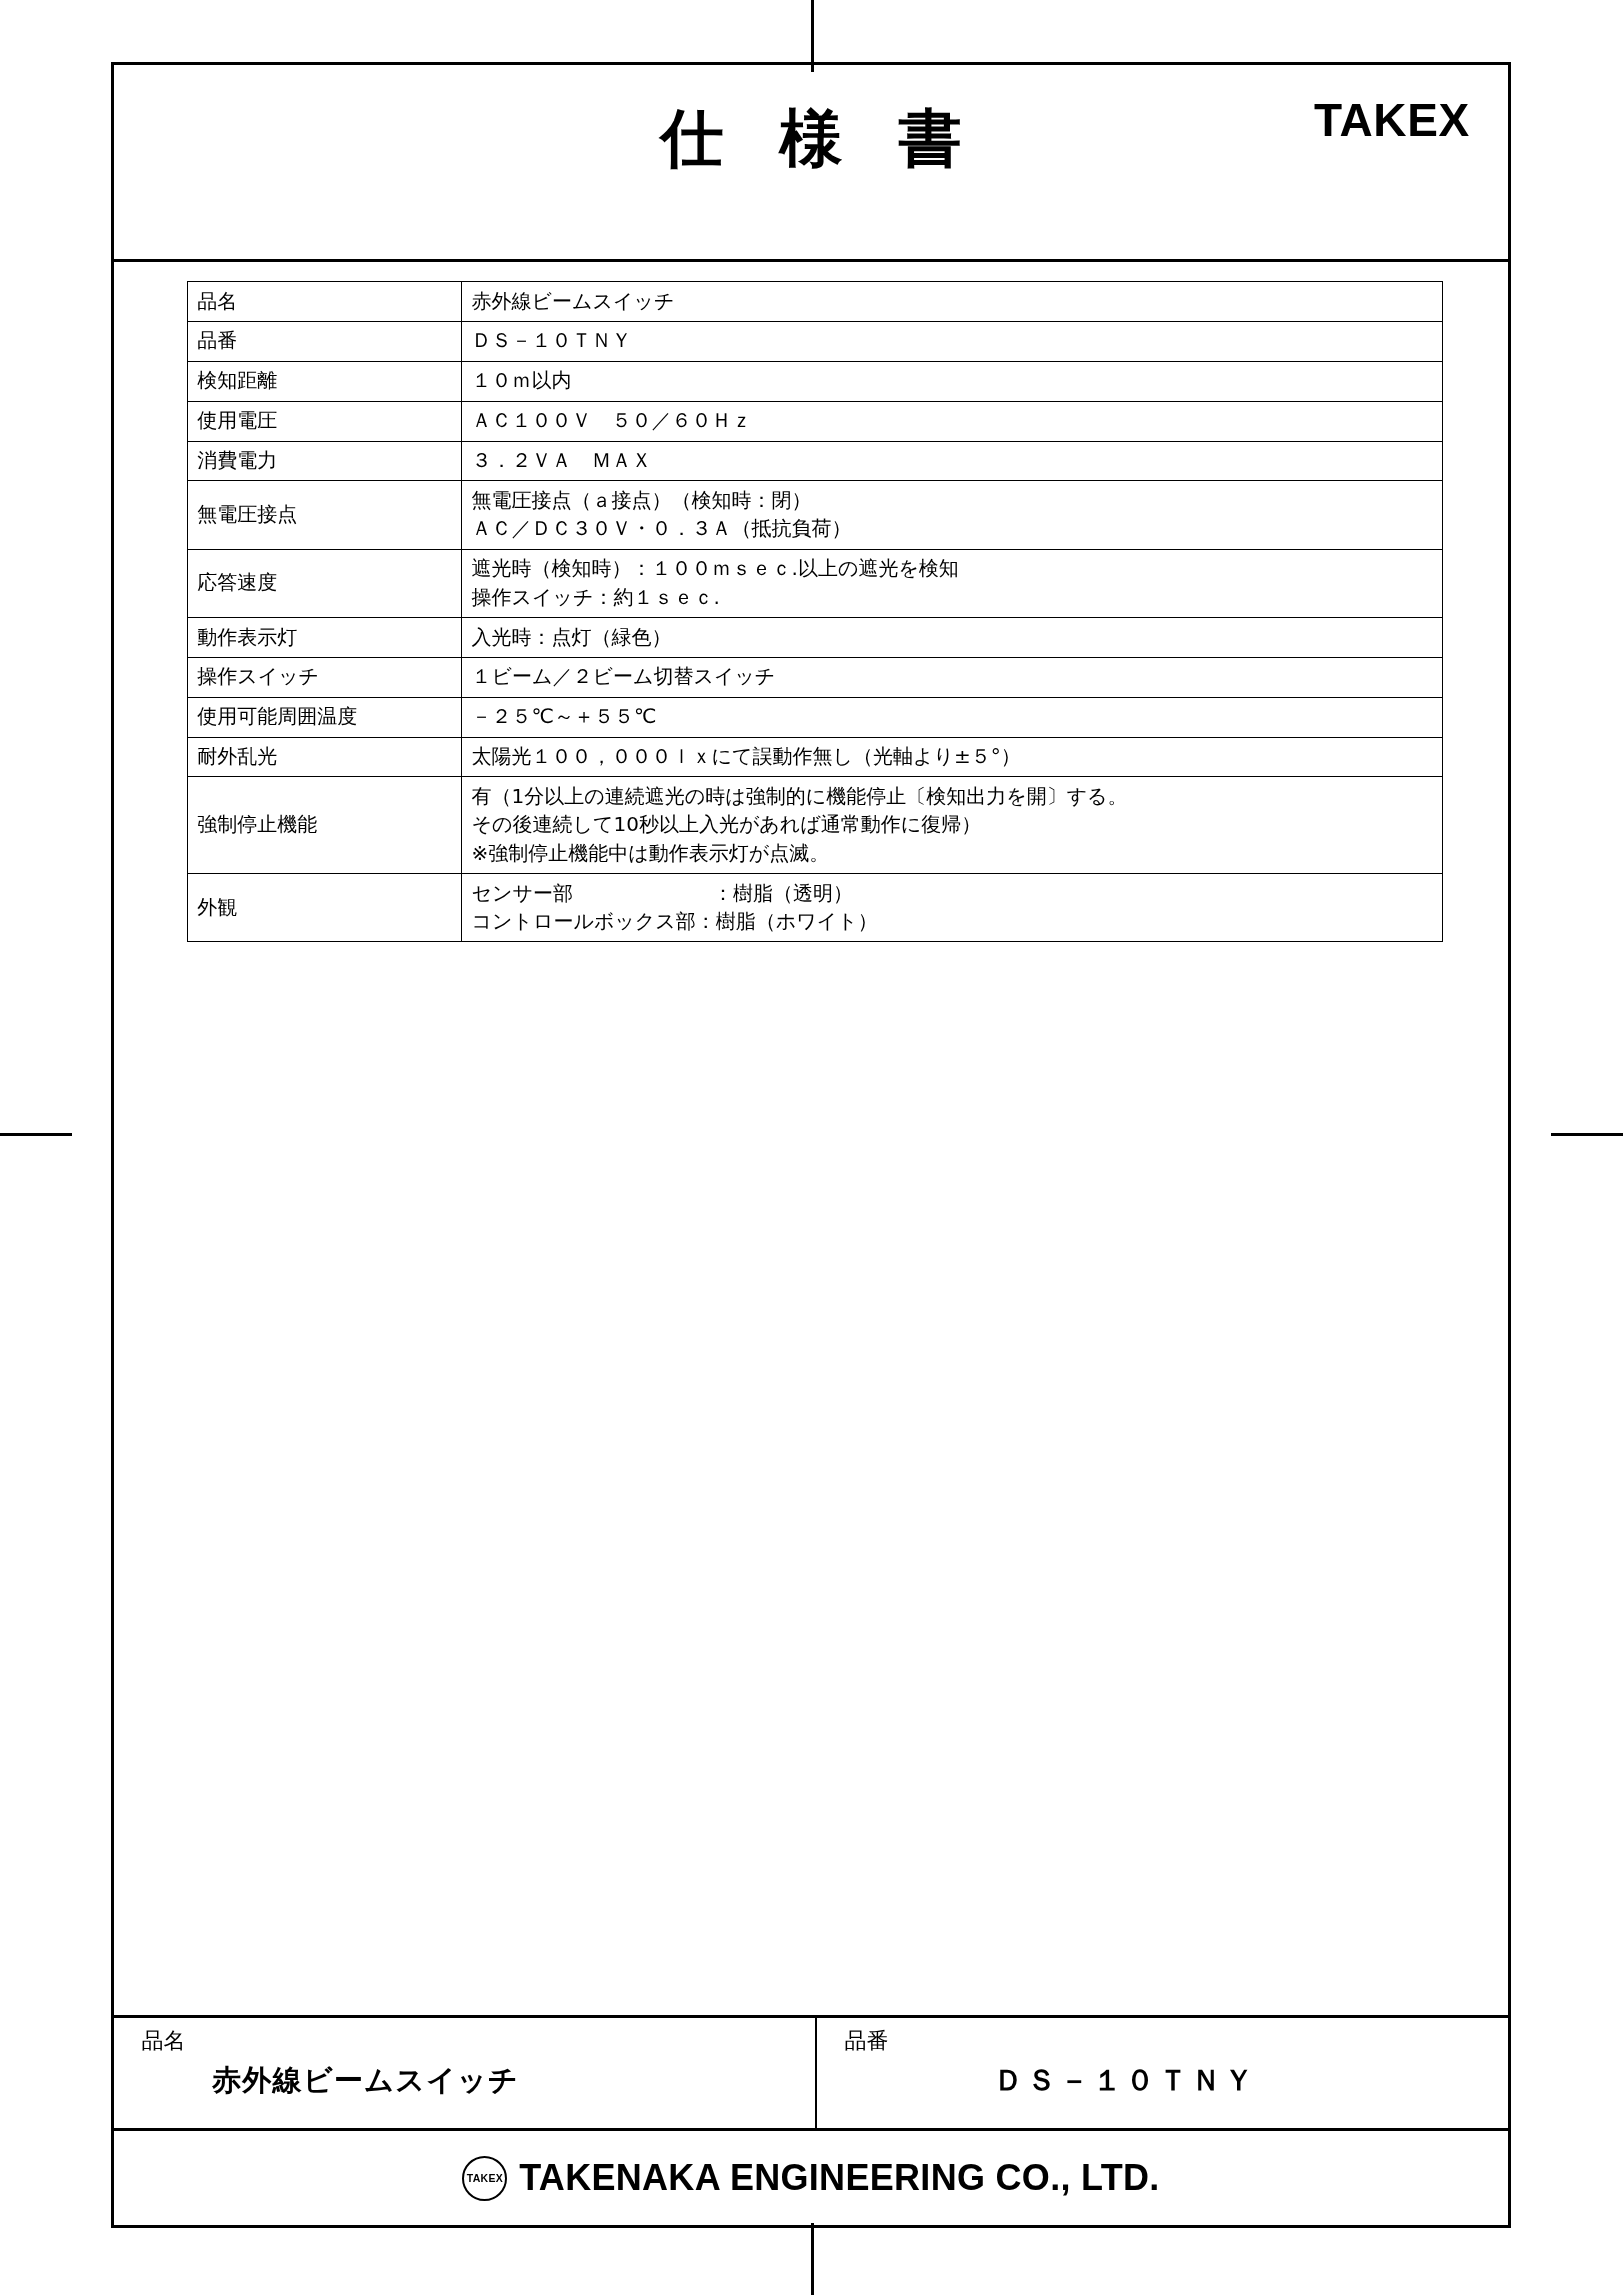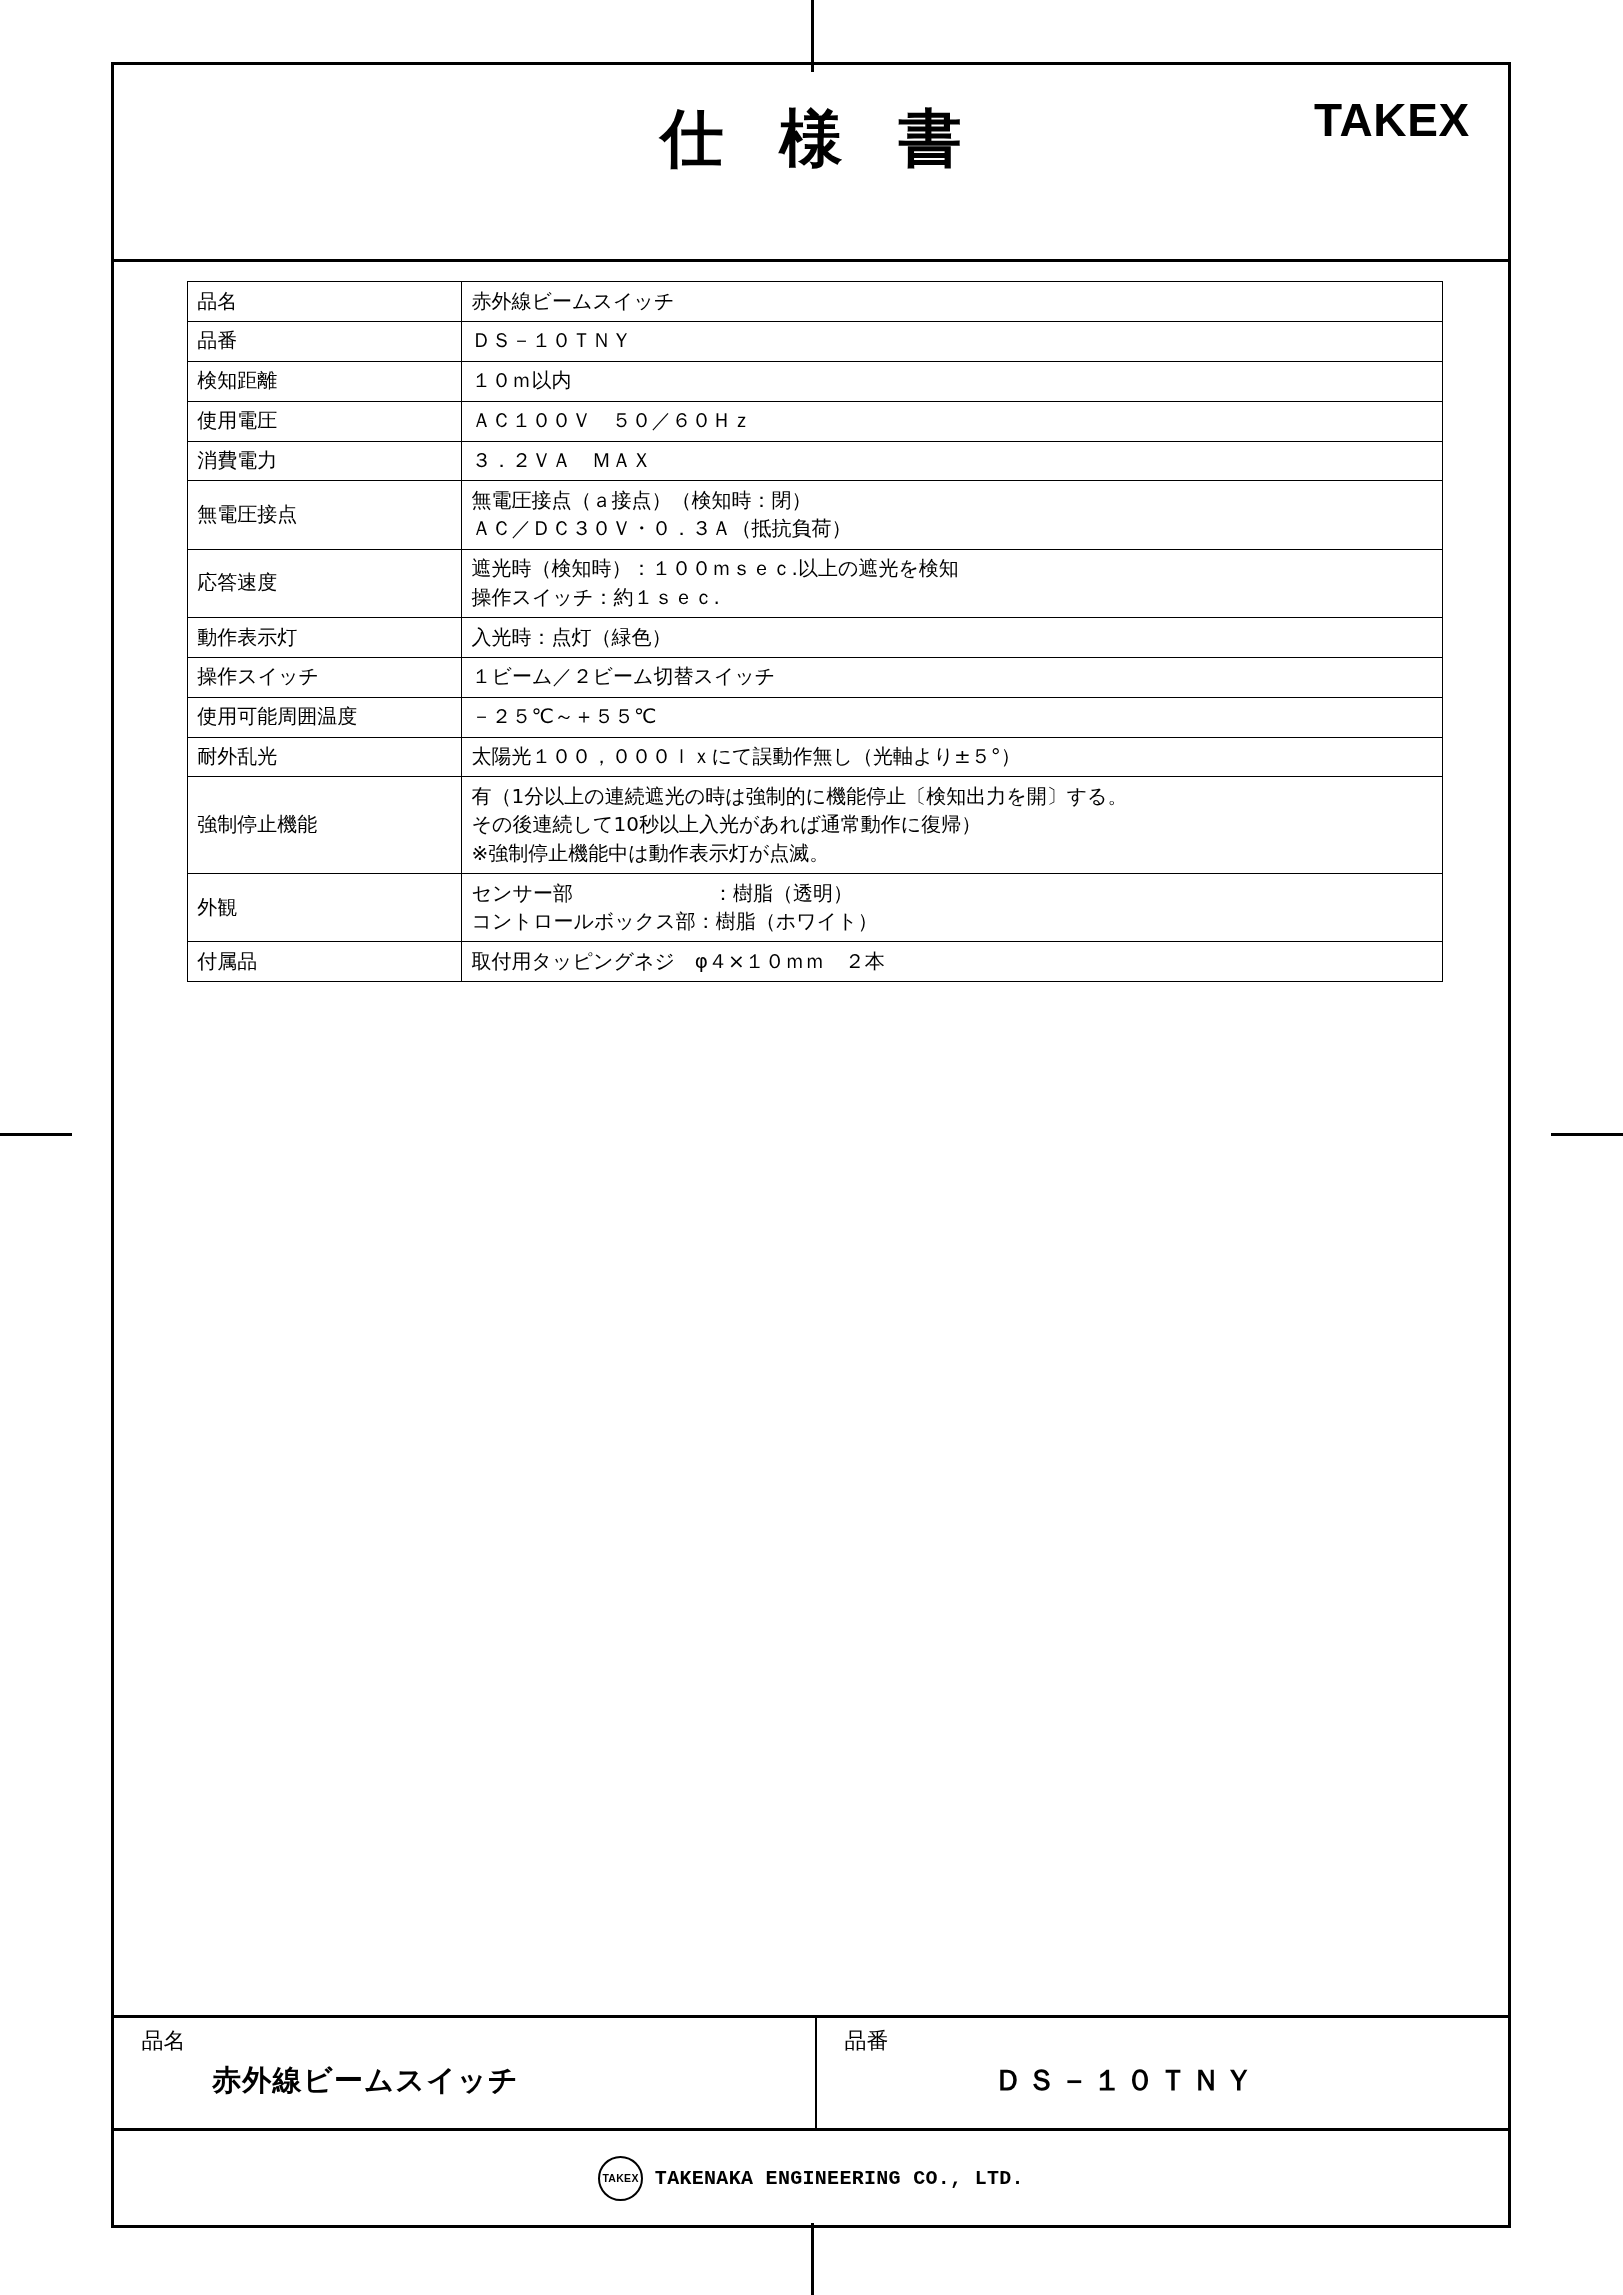--- a/index.html
+++ b/index.html
@@ -145,22 +145,22 @@
     border-radius: 50%;
     display: flex;
     align-items: center;
     justify-content: center;
     font-size: 10.5px;
     font-weight: 700;
     letter-spacing: 0.3px;
     font-family: "Liberation Sans", sans-serif;
   }
   .footer-name {
-    font-family: Liberation Mono, monospace;
-    font-size: 20px;
+    font-family: Liberation Sans, sans-serif;
+    font-size: 36px;
     font-weight: 700;
     letter-spacing: 0.3px;
   }
 </style>
 </head>
 <body>
 
 <div class="crop-mark crop-v-top"></div>
 <div class="crop-mark crop-v-bot"></div>
 <div class="crop-mark crop-h-left"></div>
@@ -224,24 +224,20 @@
       <tr>
         <td class="k">強制停止機能</td>
         <td>有（1分以上の連続遮光の時は強制的に機能停止〔検知出力を開〕する。
 その後連続して10秒以上入光があれば通常動作に復帰）
 ※強制停止機能中は動作表示灯が点滅。</td>
       </tr>
       <tr>
         <td class="k">外観</td>
         <td>センサー部　　　　　　　：樹脂（透明）
 コントロールボックス部：樹脂（ホワイト）</td>
-      </tr>
-      <tr>
-        <td class="k">付属品</td>
-        <td>取付用タッピングネジ　φ４×１０ｍｍ　２本</td>
       </tr>
     </tbody>
   </table>
 
   <div class="id-block">
     <div class="id-half id-left">
       <div class="id-label">品名</div>
       <div class="id-value">赤外線ビームスイッチ</div>
     </div>
     <div class="id-half id-right">

